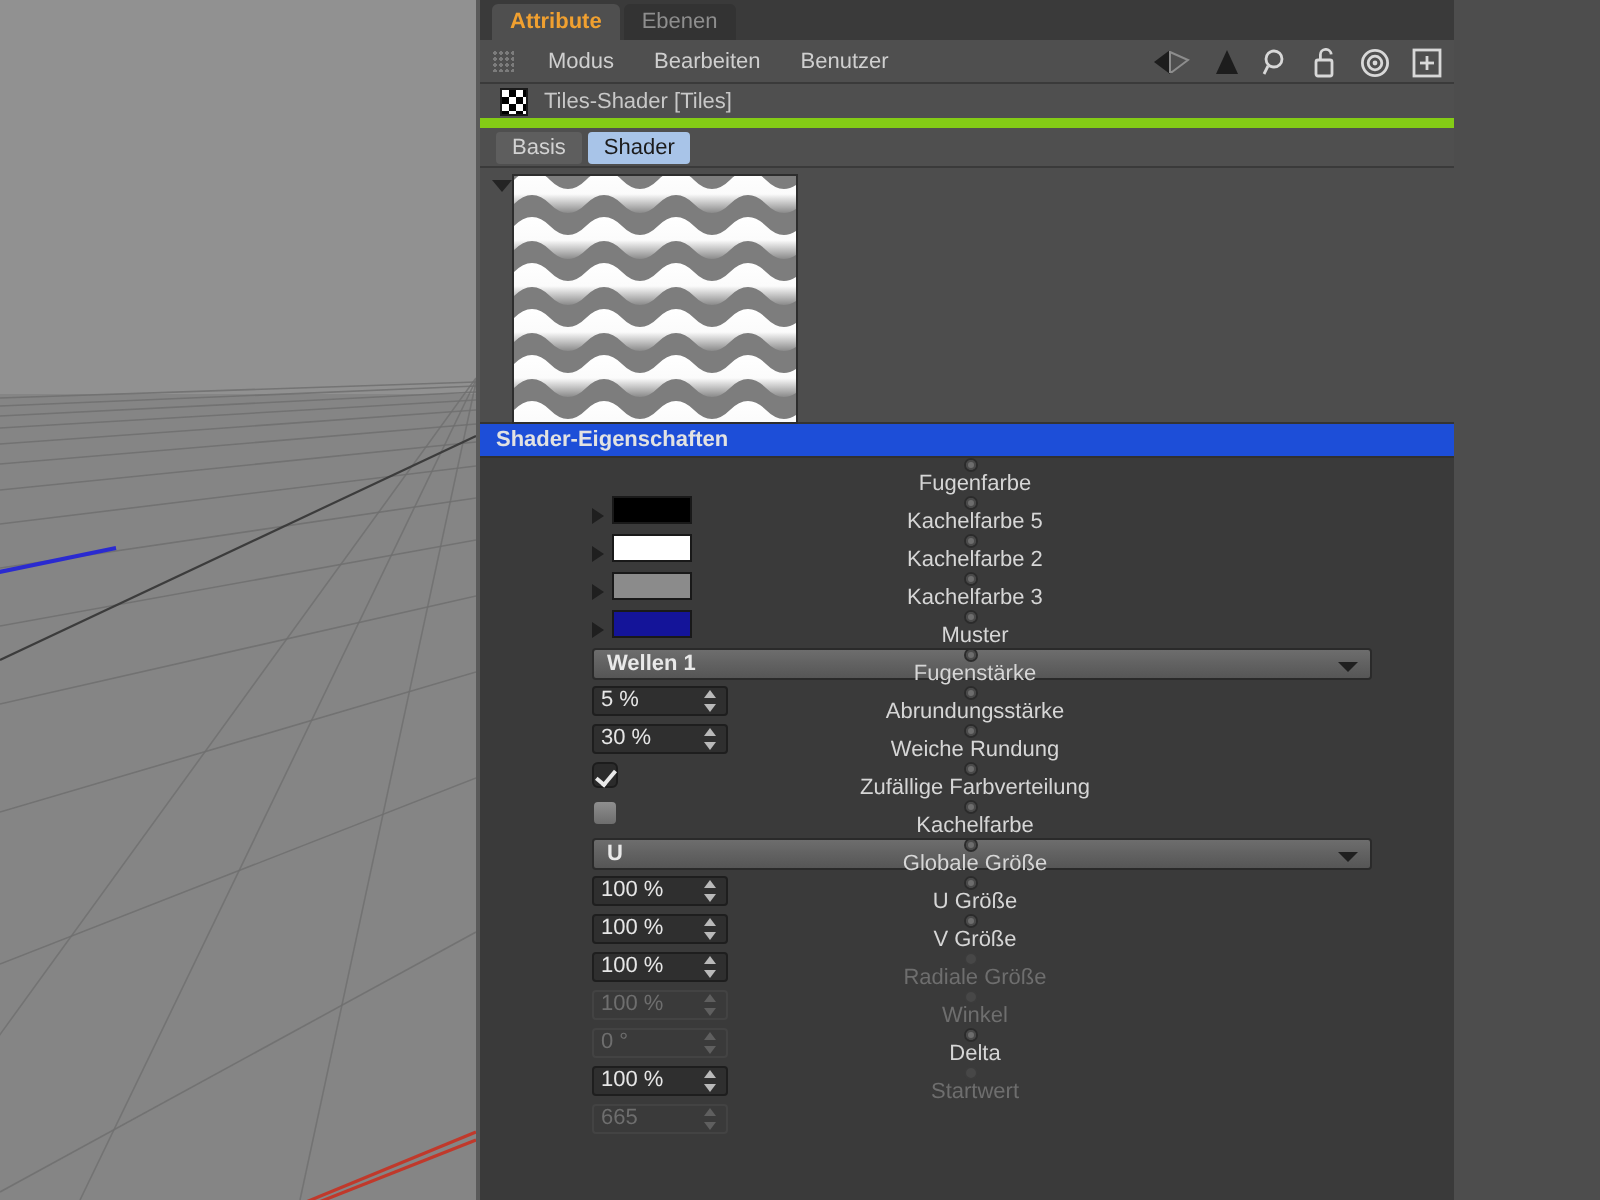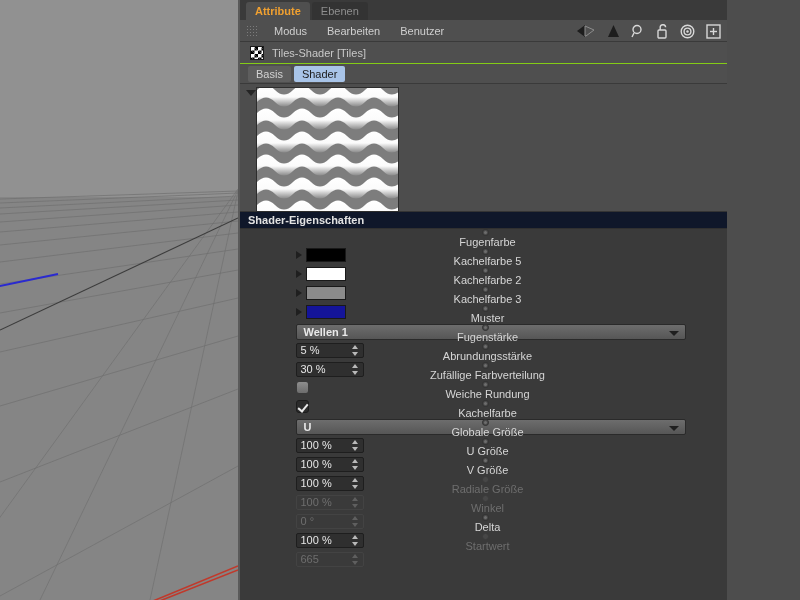--- a/index.html
+++ b/index.html
@@ -88,21 +88,21 @@
     height: 22px; display: flex; align-items: center; gap: 11px;
   }
   .mi { display: block; cursor: default; }
 
   
   #objhead {
     height: 22px;
     background: #4f4f4f;
     display: flex; align-items: center;
     padding-left: 10px;
-    border-bottom: 1px solid #84cc16;
+    border-bottom: 5px solid #84cc16;
   }
   #checker {
     width: 14px; height: 14px;
     margin-right: 8px;
     border: 1px solid #1a1a1a;
     background-color: #ffffff;
     background-image:
       linear-gradient(45deg, #000 25%, transparent 25%, transparent 75%, #000 75%),
       linear-gradient(45deg, #000 25%, transparent 25%, transparent 75%, #000 75%);
     background-size: 7px 7px;
@@ -153,21 +153,21 @@
   }
 
   
   #props {
     position: relative;
     background: #3a3a3a;
     height: 386px;
   }
   #sectionbar {
     height: 17px;
-    background: #0f172a;
+    background: #1d4ed8;
     display: flex; align-items: center;
     padding-left: 8px;
     font-size: 11px; font-weight: bold; color: #e2e2e2;
     border-bottom: 1px solid #303030;
   }
   .row {
     position: relative;
     height: 19px;
     display: flex; align-items: center;
     padding-left: 8px;
@@ -198,21 +198,21 @@
     background-size: 5px 11px;
     background-position: 0 6px;
     background-repeat: repeat-x;
     min-width: 6px;
   }
   .row.disabled .leader {
     background-image: radial-gradient(circle, #5a5a5a 0.9px, transparent 1px);
   }
   .ctrlwrap {
     flex: 0 0 auto;
-    display: flex; align-items: center;
+    display: flex; align-items: flex-end;
     width: 404px;
     margin-left: 20px;
   }
   .tri-right {
     width: 0; height: 0;
     border-top: 4px solid transparent;
     border-bottom: 4px solid transparent;
     border-left: 6px solid #1f1f1f;
     margin-right: 4px;
     cursor: default;
@@ -498,33 +498,33 @@
             <span class="spin">
                 <i class="up"></i>
                 <i class="down"></i>
               </span>
           </div>
         </div>
       </div>
 
       <div class="row">
         <div class="dot"></div>
+        <div class="lbl">Weiche Rundung</div>
+        <div class="leader"></div>
+        <div class="ctrlwrap">
+          <div class="checkbox on"></div>
+        </div>
+      </div>
+
+      <div class="row">
+        <div class="dot"></div>
         <div class="lbl">Zufällige Farbverteilung</div>
         <div class="leader"></div>
         <div class="ctrlwrap">
           <div class="checkbox off"></div>
-        </div>
-      </div>
-
-      <div class="row">
-        <div class="dot"></div>
-        <div class="lbl">Weiche Rundung</div>
-        <div class="leader"></div>
-        <div class="ctrlwrap">
-          <div class="checkbox on"></div>
         </div>
       </div>
 
       <div class="row">
         <div class="dot"></div>
         <div class="lbl">Kachelfarbe</div>
         <div class="leader"></div>
         <div class="ctrlwrap">
           <div class="dropdown">
             <span>U</span>

